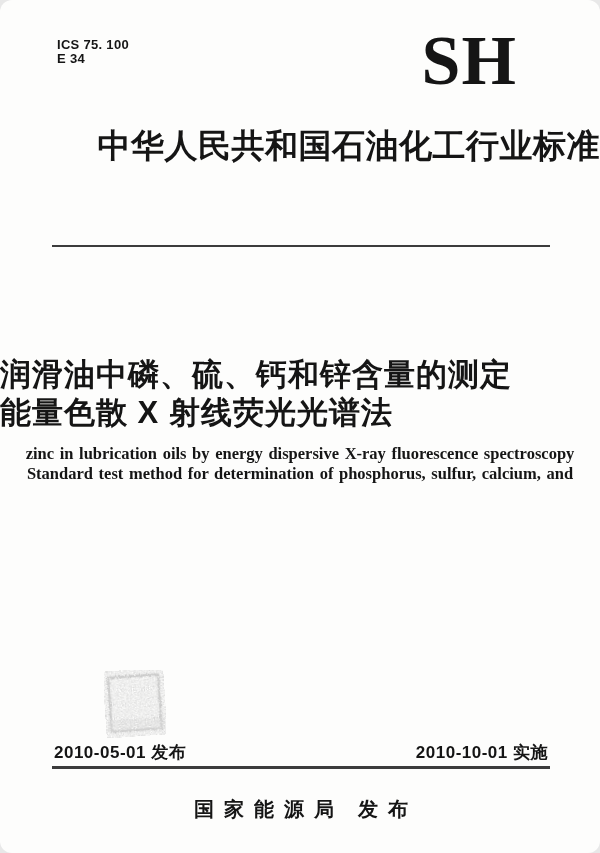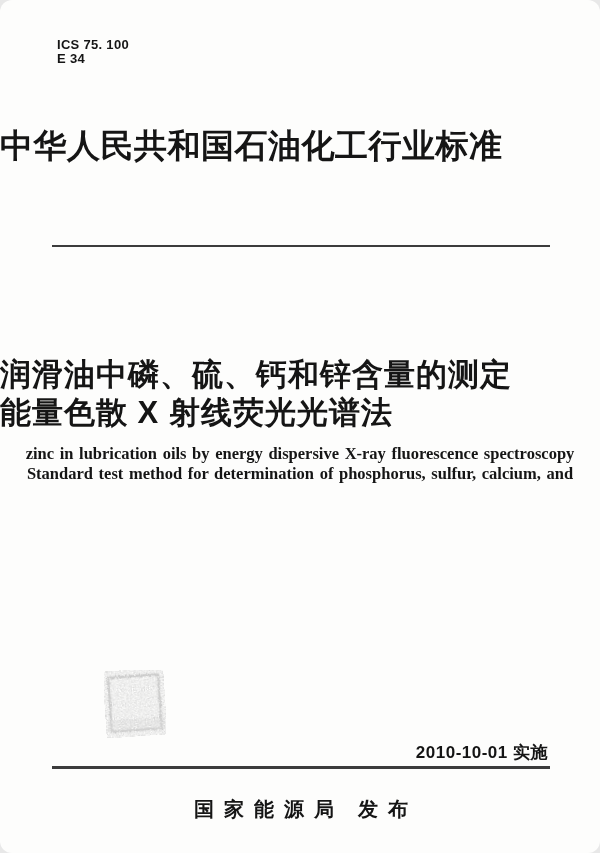--- a/index.html
+++ b/index.html
@@ -28,21 +28,21 @@
   
   .logo-sh{
     position:absolute;top:24px;right:83px;
     font-family:"Liberation Serif", serif;
     font-weight:bold;font-size:70px;line-height:74px;
     letter-spacing:1px;
   }
   
   .standard-type{
     position:absolute;left:0;right:0;top:126px;
-    text-align:left;
+    text-align:right;
     font-weight:bold;font-size:33px;line-height:40px;
     letter-spacing:0.5px;
     white-space:nowrap;
   }
   
   .standard-number{
     position:absolute;right:50px;top:192px;
     font-family:"Liberation Serif", serif;
     font-weight:bold;font-size:19px;line-height:22px;
     letter-spacing:0.3px;
@@ -98,20 +98,21 @@
 </head>
 <body>
 
 <div class="page">
 
   <div class="ics-block">
     <div>ICS 75. 100</div>
     <div>E 34</div>
   </div>
 
+  <div class="logo-sh">SH</div>
 
   <div class="standard-type">中华人民共和国石油化工行业标准</div>
 
 
   <div class="rule rule-top"></div>
 
   <div class="title-cn">
     <div>润滑油中磷、硫、钙和锌含量的测定</div>
     <div>能量色散 X 射线荧光光谱法</div>
   </div>
@@ -135,20 +136,21 @@
         <feDisplacementMap in="SourceGraphic" in2="n2" scale="4"></feDisplacementMap>
       </filter>
     </defs>
     <g transform="rotate(-4 31 34)">
       <rect x="6" y="6" width="50" height="54" filter="url(#stampGrain)"></rect>
       <rect x="6" y="6" width="50" height="54" fill="none" stroke="#a8a8a8" stroke-width="2.5" filter="url(#stampEdge)" opacity="0.65"></rect>
       <rect x="8" y="50" width="46" height="9" filter="url(#stampGrain)" opacity="0.9"></rect>
     </g>
   </svg>
 
+  <div class="date-issue">2010-05-01 发布</div>
   <div class="date-implement">2010-10-01 实施</div>
 
   <div class="rule rule-bottom"></div>
 
   <div class="publisher-row">
     <span class="publisher-name">国家能源局</span><span class="publisher-action">发布</span>
   </div>
 
 </div>
 

